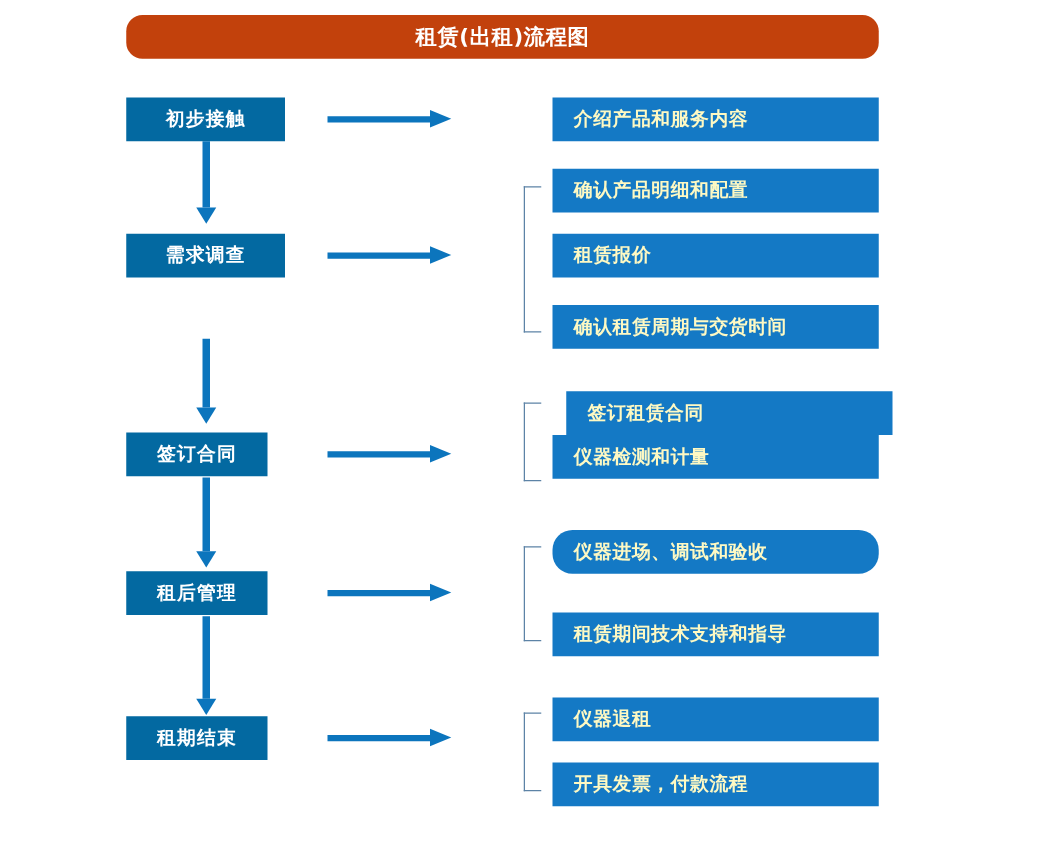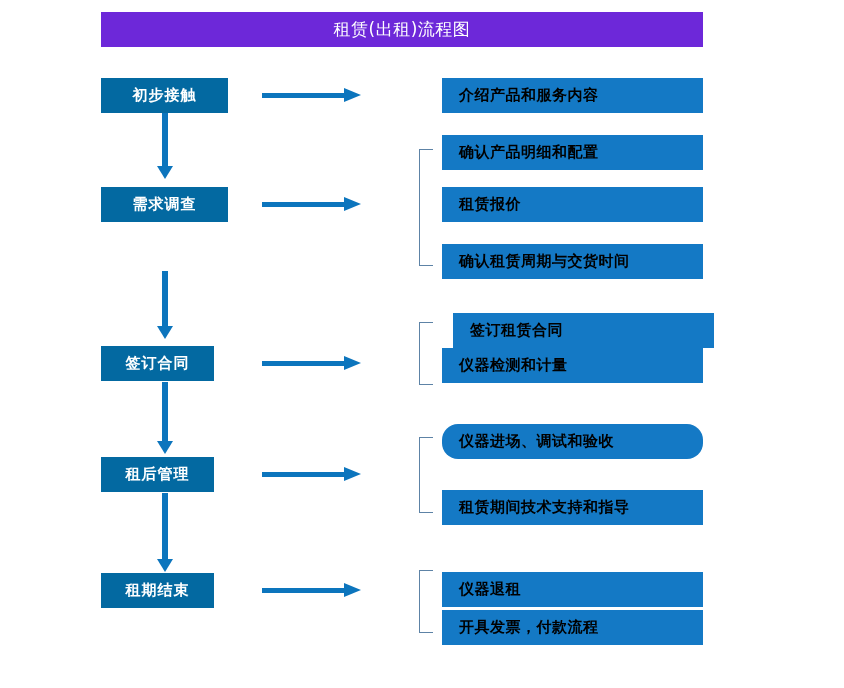--- a/index.html
+++ b/index.html
@@ -22,28 +22,29 @@
     height: 688px;
   }
 
   
   .title-bar {
     position: absolute;
     left: 101px;
     top: 12px;
     width: 602px;
     height: 35px;
-    background: #6d28d9;
+    background: #c2410c;
     color: #ffffff;
     font-size: 17px;
-    font-weight: normal;
+    font-weight: bold;
     display: flex;
     align-items: center;
     justify-content: center;
     letter-spacing: 0.5px;
+    border-radius: 13px;
   }
 
   
   .stage-box {
     position: absolute;
     height: 35px;
     background: #0369a1;
     color: #ffffff;
     font-size: 15px;
     font-weight: bold;
@@ -53,21 +54,21 @@
     letter-spacing: 1px;
   }
 
   
   .detail-box {
     position: absolute;
     left: 442px;
     width: 261px;
     height: 35px;
     background: #1479C5;
-    color: #000000;
+    color: #fef9c3;
     font-size: 15px;
     font-weight: bold;
     display: flex;
     align-items: center;
     padding-left: 17px;
     box-sizing: border-box;
     letter-spacing: 0.5px;
   }
 
   
@@ -204,16 +205,16 @@
 
   <div class="stage-box" style="left:101px; top:573px; width:113px;">租期结束</div>
 
   <div class="h-arrow" style="top:582px;">
     <div class="shaft"></div>
     <div class="head"></div>
   </div>
 
   <div class="bracket" style="top:570px; height:63px;"></div>
 
-  <div class="detail-box" style="top:558px;margin-top:14px;">仪器退租</div>
+  <div class="detail-box" style="top:558px;">仪器退租</div>
   <div class="detail-box" style="top:610px;">开具发票，付款流程</div>
 
 </div>
 
 </body></html>

